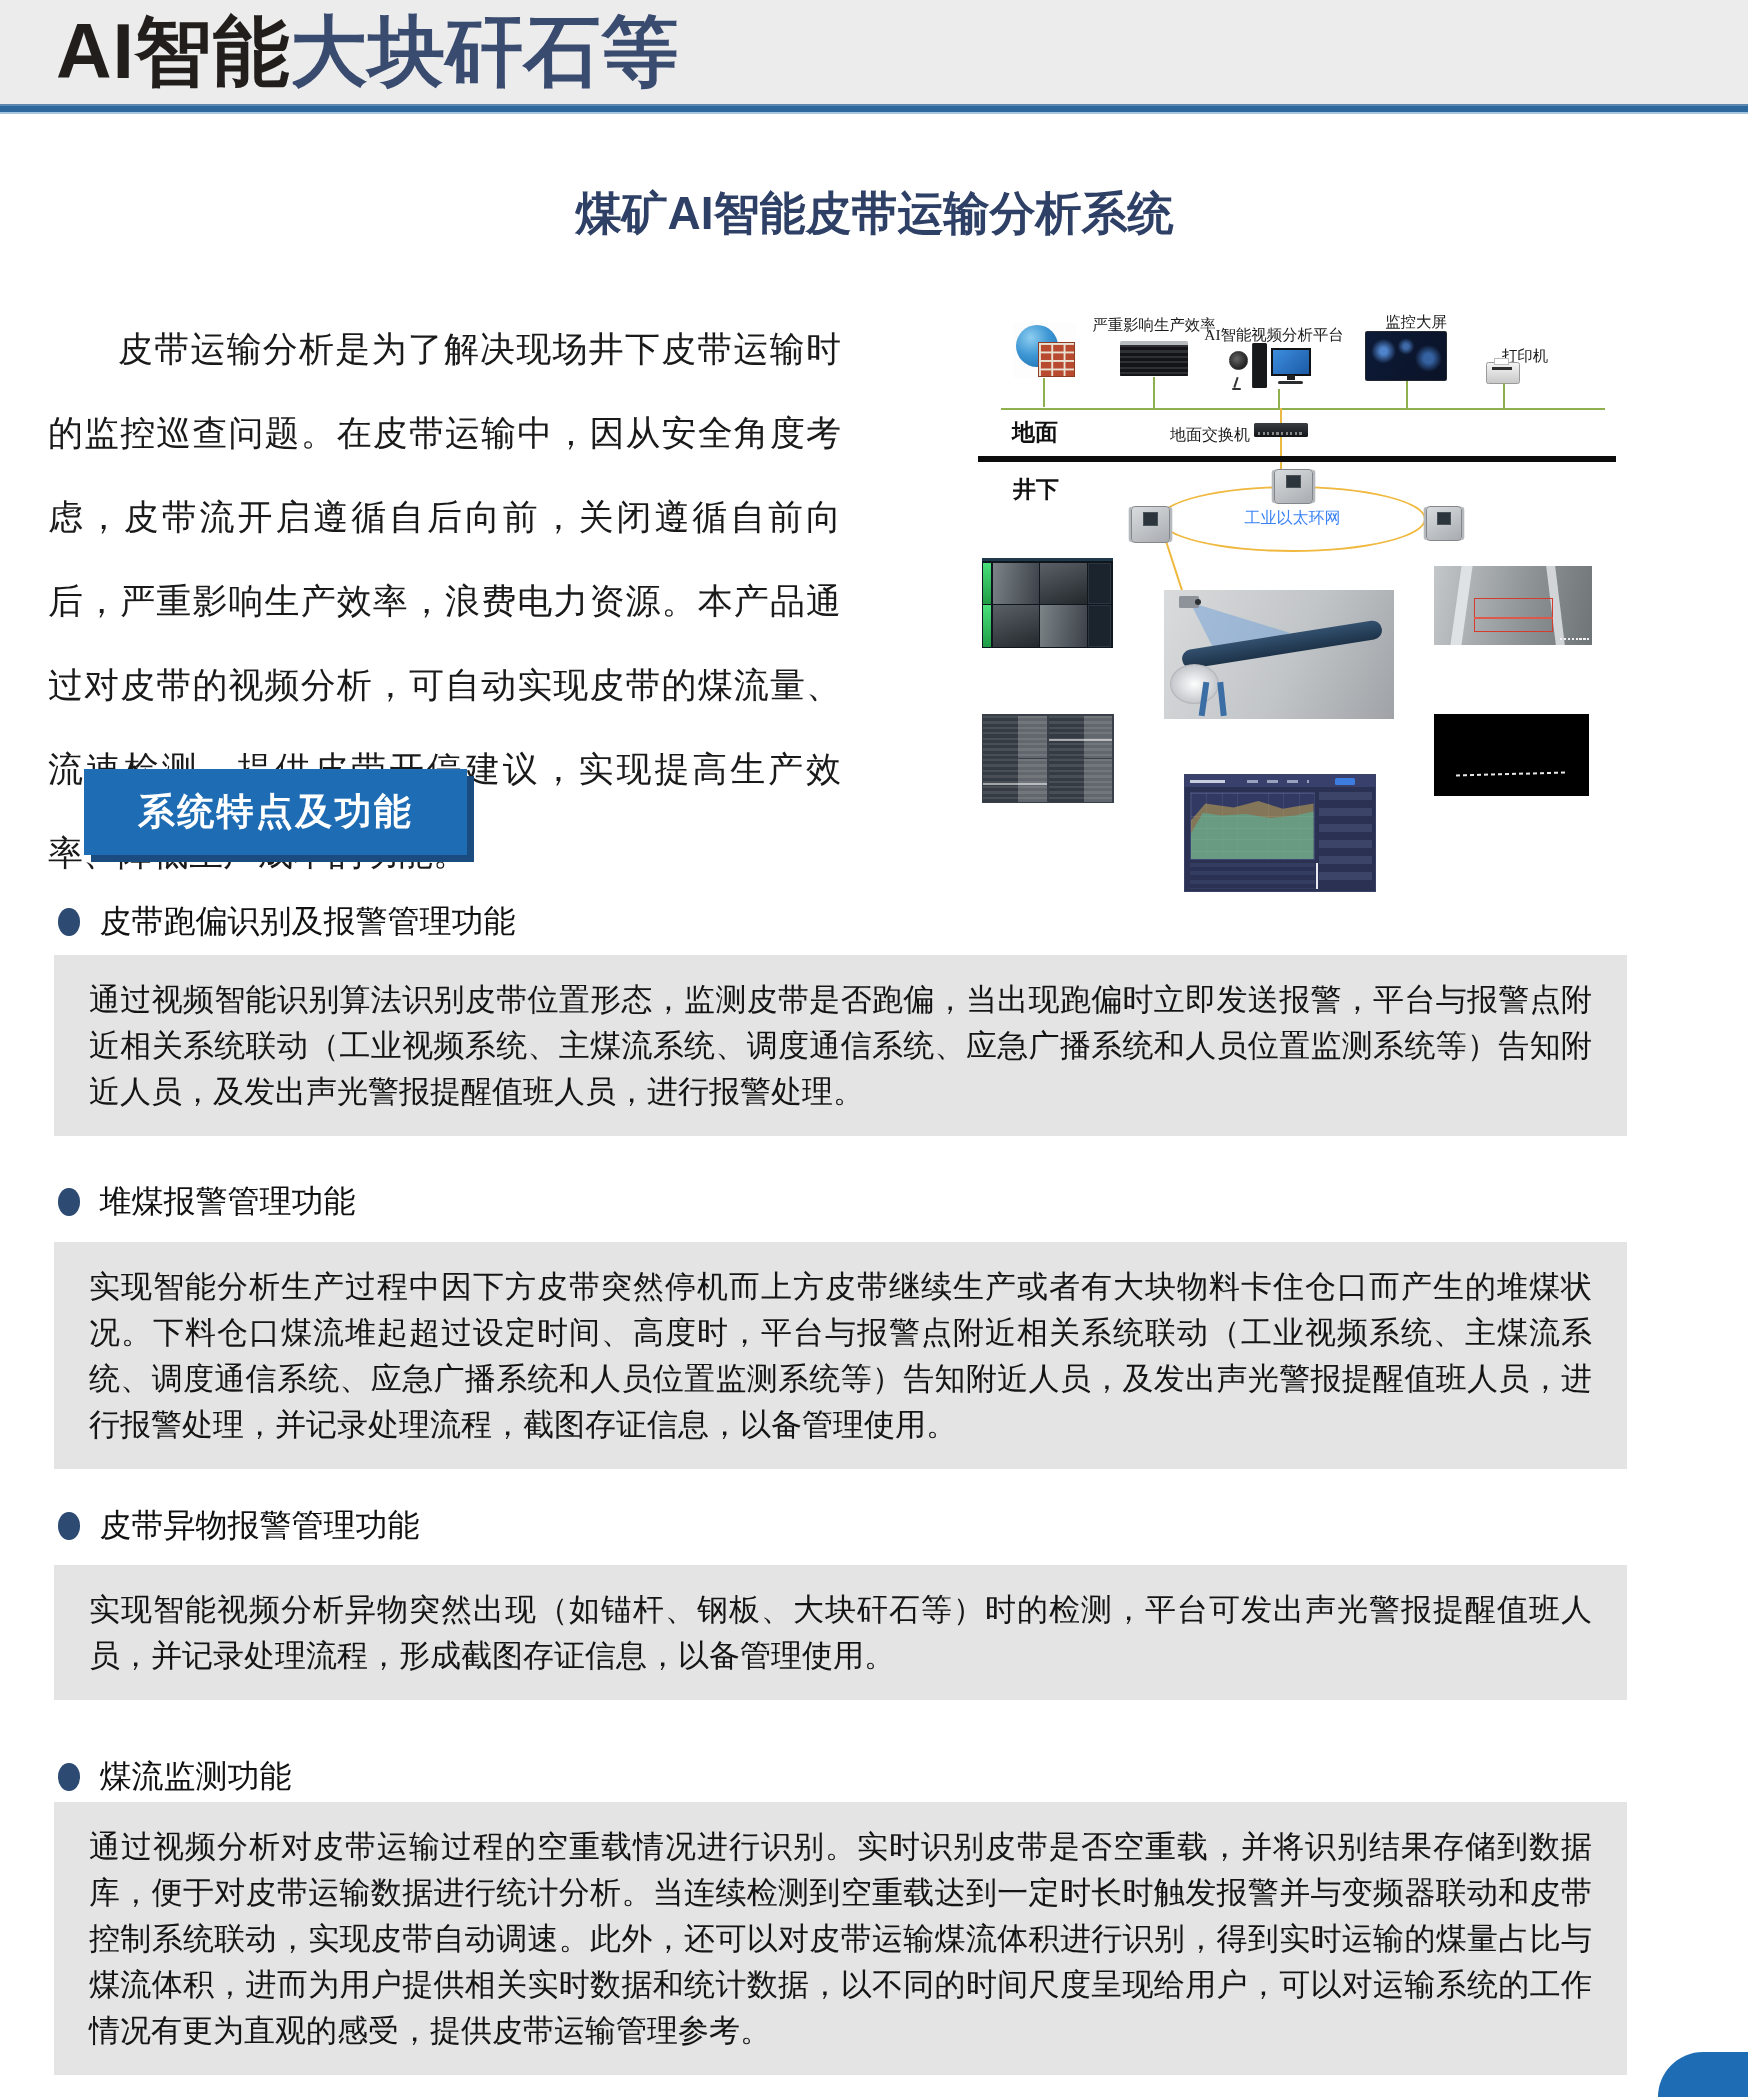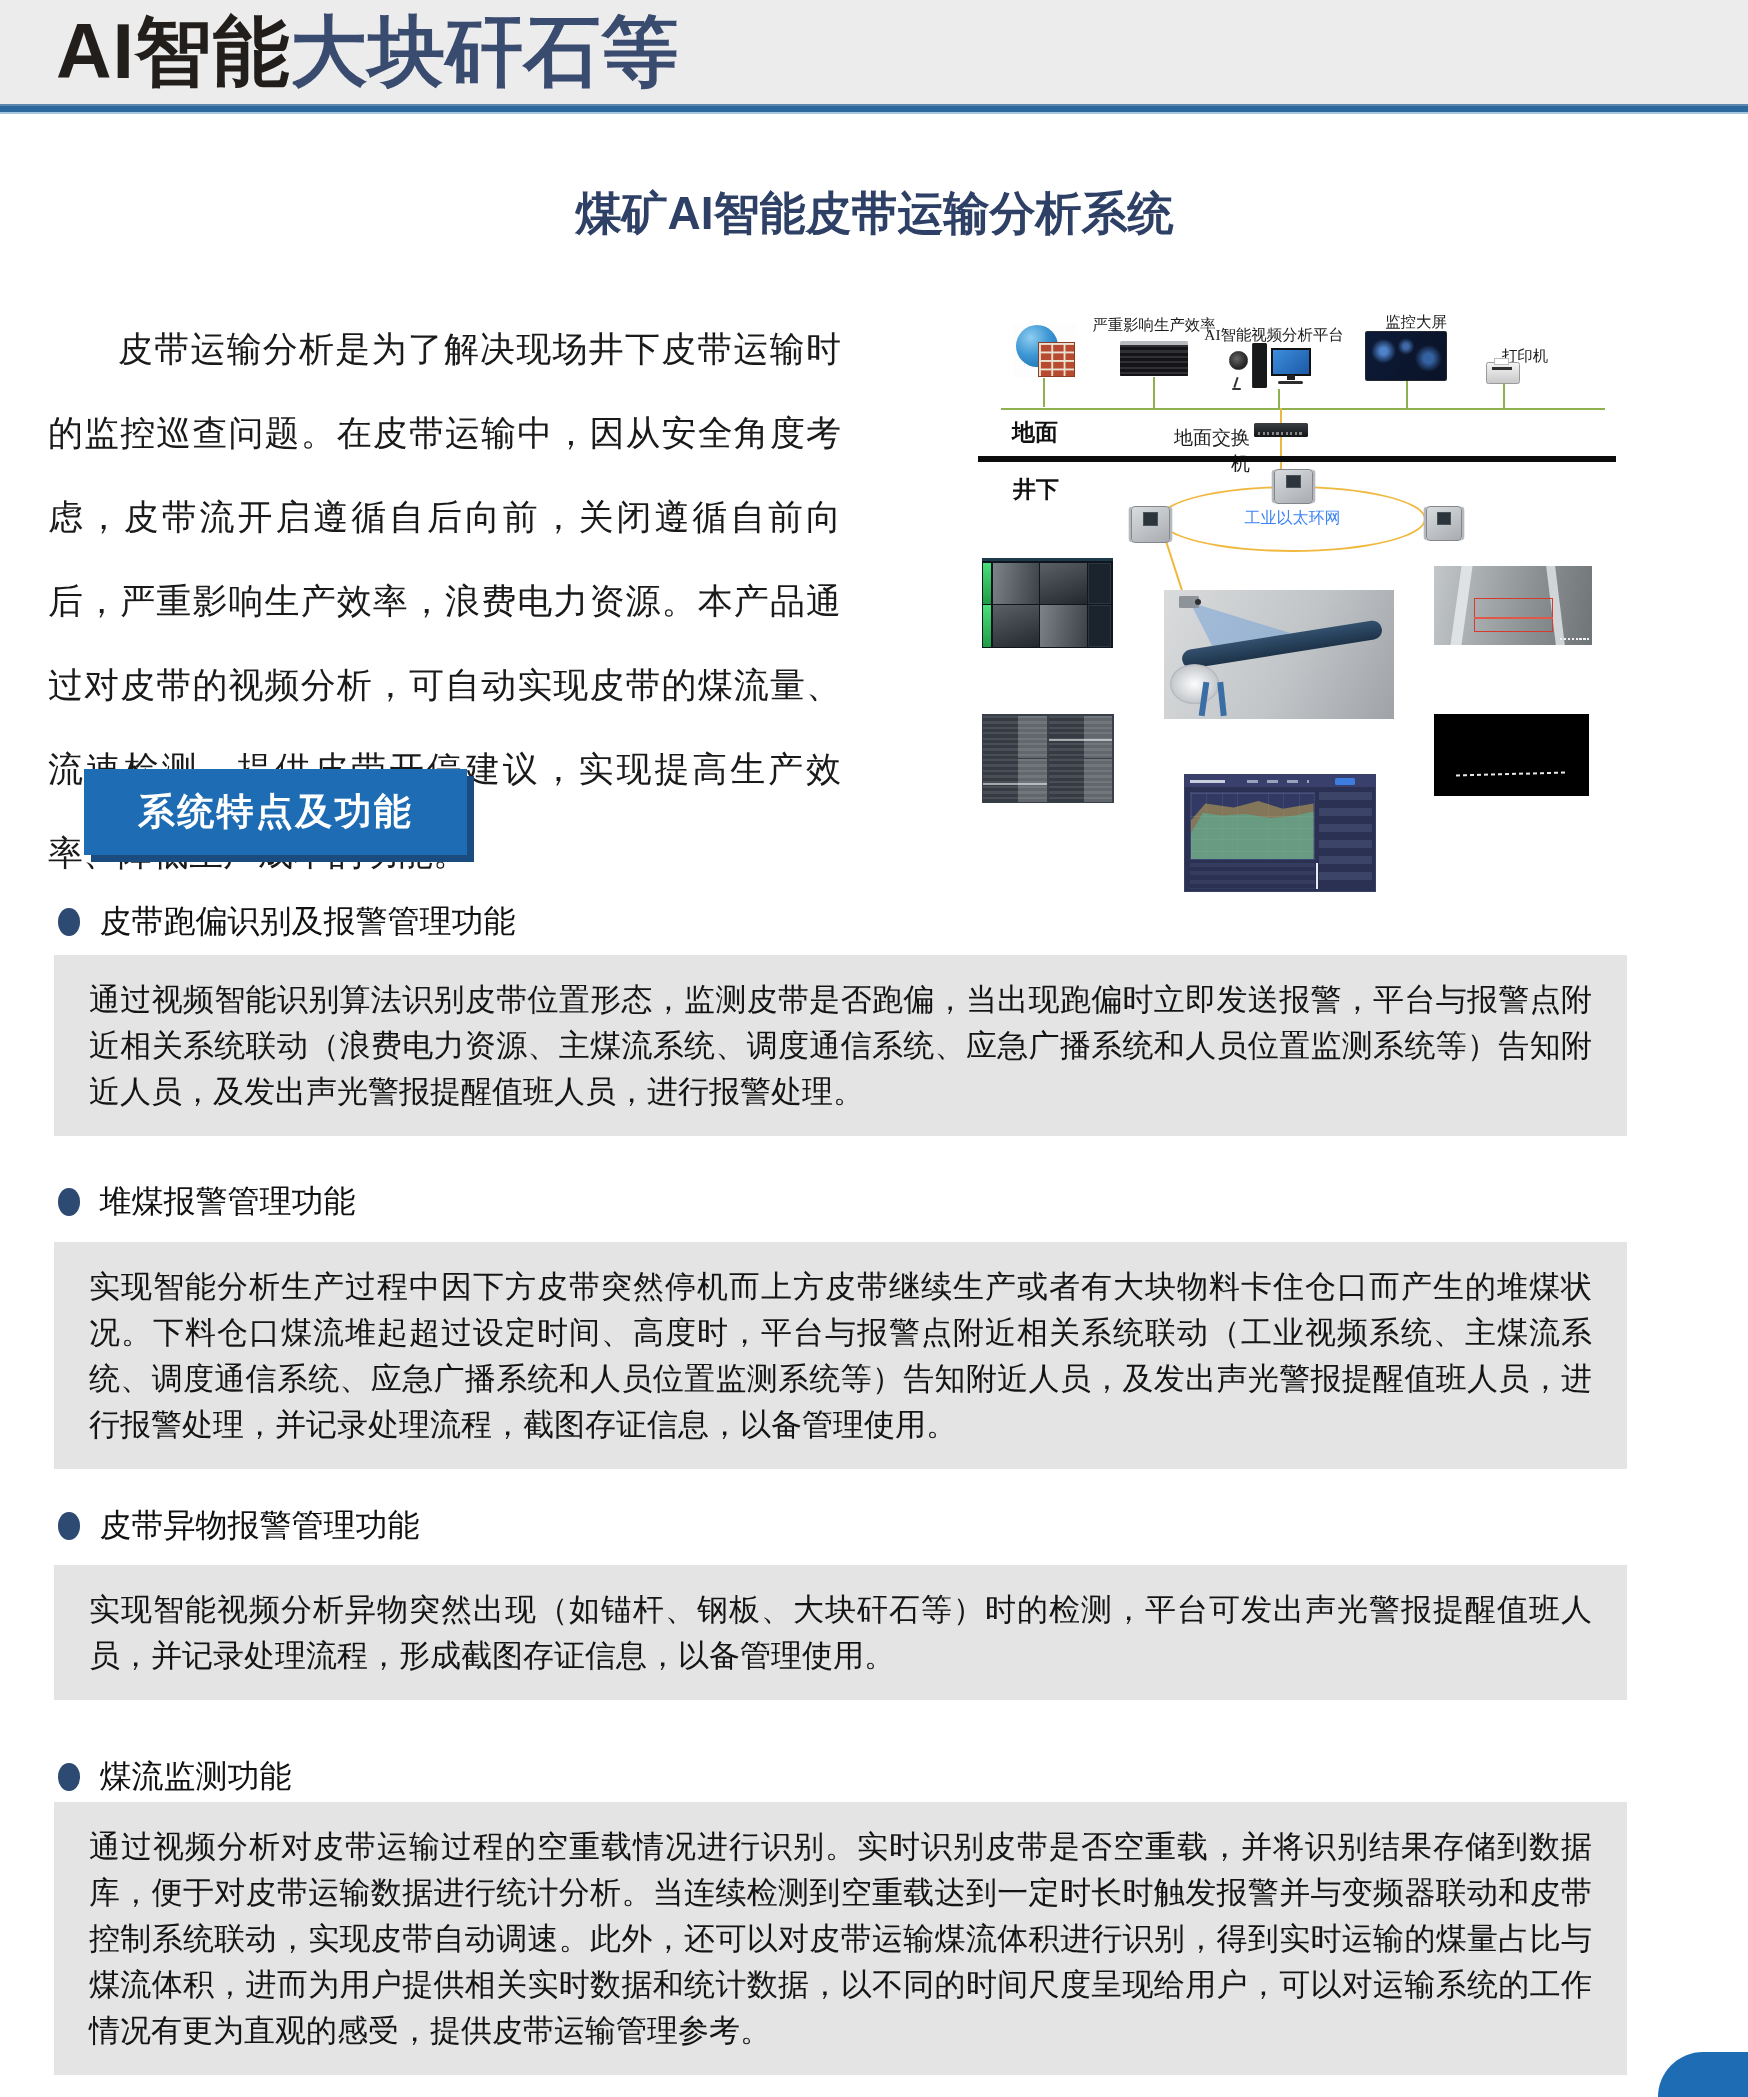--- a/index.html
+++ b/index.html
@@ -65,21 +65,21 @@
 
   .bus { left:23px; top:105px; width:604px; height:2.3px; background:#8fb04e; }
   .gdrop { width:1.5px; background:#8fb04e; }
   .ydrop { width:1.5px; background:#e9b941; }
 
   .switch { left:276px; top:120px; width:54px; height:14px; border-radius:1.5px;
     background:linear-gradient(#3a3f44,#121417); }
   .switch-ports { position:absolute; left:3.9px; bottom:2.3px; width:46px; height:3.1px;
     background:repeating-linear-gradient(90deg,#888 0 2.3px,transparent 2.3px 4.6px); }
   .switch-label { left:189px; top:122px; width:83px; text-align:right;
-    font-family:"Liberation Serif","DejaVu Serif",serif; font-size:19px; color:#1b1b1b; }
+    font-family:"Liberation Serif","DejaVu Serif",serif; font-size:16px; color:#1b1b1b; }
 
   .divider { left:0; top:153px; width:638px; height:6.2px; background:#0c0c0c; }
 
   .ring { left:181px; top:183px; width:267px; height:66px; border:2.3px solid #f0b83e; border-radius:50%; }
   .ring-label { left:181px; top:205px; width:267px; text-align:center;
     font-family:"Liberation Serif","DejaVu Serif",serif; font-size:16px; color:#3b82f6; }
   .conn { left:189px; top:238px; width:54px; height:2.3px; background:#f0b83e;
     transform-origin:0 0; transform:rotate(72deg); }
 
   .sub { background:linear-gradient(150deg,#d9dcdf,#a8acb0); border:0.8px solid #83878b; border-radius:3.9px;
@@ -298,21 +298,21 @@
 </div>
 
 <div class="abs banner">
   <span>系统特点及功能</span>
 </div>
 
 <div class="abs feat-head fh1">
   <div class="bullet"></div>
   <h2>皮带跑偏识别及报警管理功能</h2>
 </div>
-<div class="abs feat-block fb1">通过视频智能识别算法识别皮带位置形态，监测皮带是否跑偏，当出现跑偏时立即发送报警，平台与报警点附近相关系统联动（浪费电力资源、主煤流系统、调度通信系统、应急广播系统和人员位置监测系统等）告知附近人员，及发出声光警报提醒值班人员，进行报警处理。</div>
+<div class="abs feat-block fb1">通过视频智能识别算法识别皮带位置形态，监测皮带是否跑偏，当出现跑偏时立即发送报警，平台与报警点附近相关系统联动（工业视频系统、主煤流系统、调度通信系统、应急广播系统和人员位置监测系统等）告知附近人员，及发出声光警报提醒值班人员，进行报警处理。</div>
 
 <div class="abs feat-head fh2">
   <div class="bullet"></div>
   <h2>堆煤报警管理功能</h2>
 </div>
 <div class="abs feat-block fb2">实现智能分析生产过程中因下方皮带突然停机而上方皮带继续生产或者有大块物料卡住仓口而产生的堆煤状况。下料仓口煤流堆起超过设定时间、高度时，平台与报警点附近相关系统联动（工业视频系统、主煤流系统、调度通信系统、应急广播系统和人员位置监测系统等）告知附近人员，及发出声光警报提醒值班人员，进行报警处理，并记录处理流程，截图存证信息，以备管理使用。</div>
 
 <div class="abs feat-head fh3">
   <div class="bullet"></div>
   <h2>皮带异物报警管理功能</h2>

